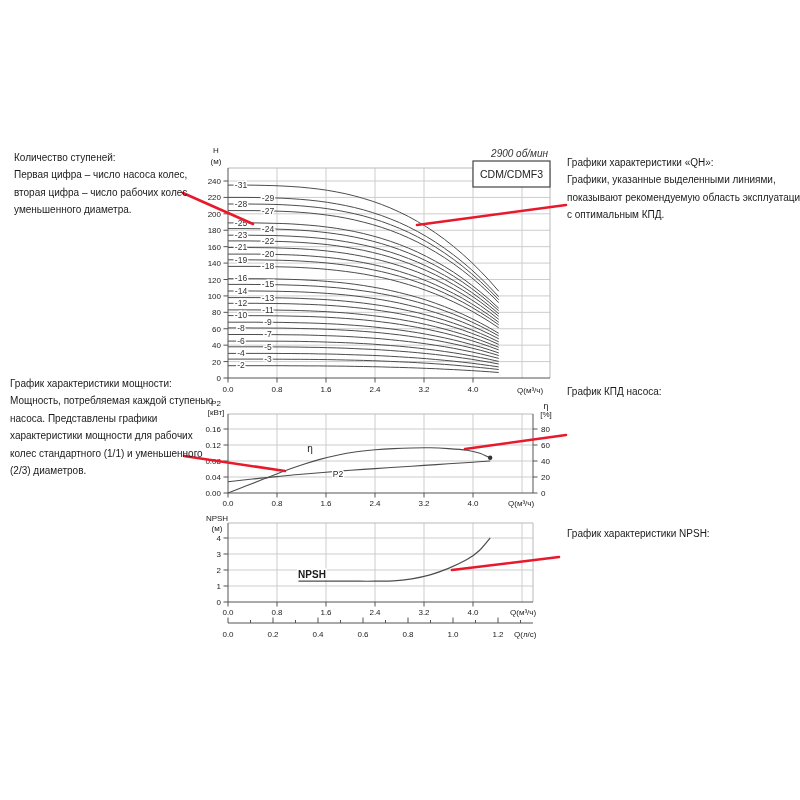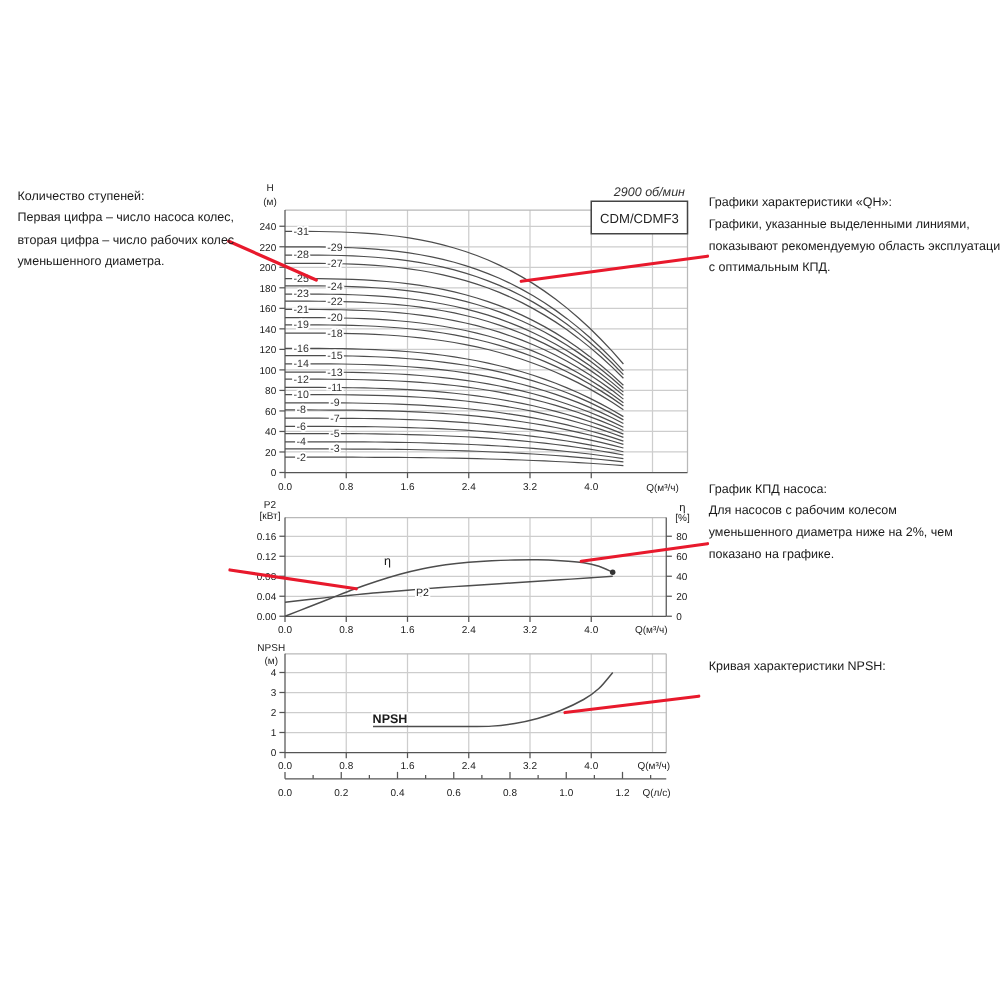--- a/index.html
+++ b/index.html
@@ -279,23 +279,26 @@
   <div class="ann" style="left:14px;top:149px;width:184px">
     <div class="t">Количество ступеней:</div>
     <div>Первая цифра – число насоса колес, вторая цифра – число рабочих колес уменьшенного диаметра.</div>
   </div>
 
   <div class="ann" style="left:567px;top:154px;width:246px">
     <div class="t">Графики характеристики «QH»:</div>
     <div>Графики, указанные выделенными линиями, показывают рекомендуемую область эксплуатации с оптимальным КПД.</div>
   </div>
 
+  <div class="ann" style="left:10px;top:375px;width:204px">
+    <div class="t">График характеристики мощности:</div>
+    <div>Мощность, потребляемая каждой ступенью насоса. Представлены графики характеристики мощности для рабочих колес стандартного (1/1) и уменьшенного (2/3) диаметров.</div>
+  </div>
 
   <div class="ann" style="left:567px;top:383px;width:214px">
     <div class="t">График КПД насоса:</div>
-    <div>Для насосов с рабочим колесом уменьшенного диаметра ниже на 2%, чем показано на графике.</div>
   </div>
 
   <div class="ann" style="left:567px;top:525px;width:200px">
-    <div class="t">Кривая характеристики NPSH:</div>
+    <div class="t">График характеристики NPSH:</div>
   </div>
 
 </div>
 
 </body></html>

